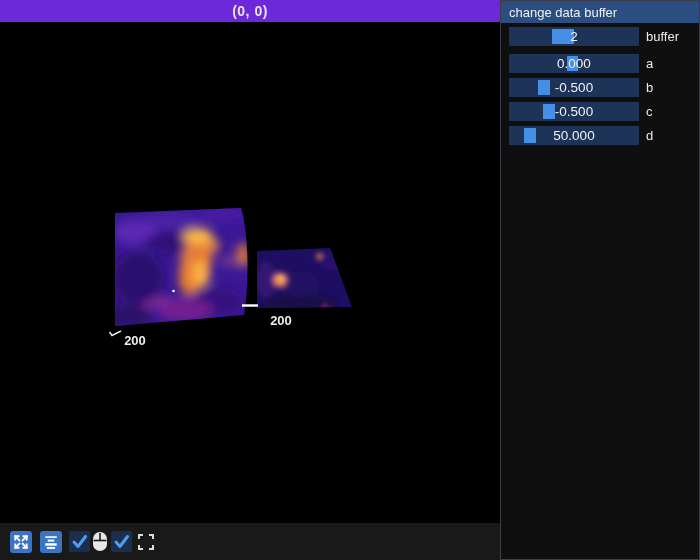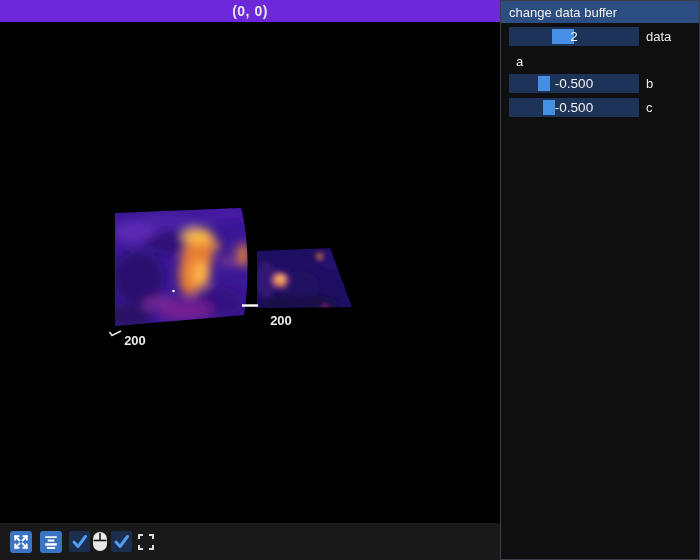--- a/index.html
+++ b/index.html
@@ -171,40 +171,51 @@
     <div class="panel-titlebar">
       <span>change data buffer</span>
     </div>
     <div class="panel-body">
 
       <div class="srow sigma">
         <div class="track">
           <div class="grab" style="width: 22px; left: 43px;"></div>
           <div class="tval">2</div>
         </div>
-        <span class="slabel">data</span>
-      </div>
-
-
-      <div class="srow">
+        <span class="slabel">buffer</span>
+      </div>
+
+
+      <div class="srow">
+        <div class="track">
+          <div class="grab" style="width: 11px; left: 58px;"></div>
+          <div class="tval">0.000</div>
+        </div>
         <span class="slabel">a</span>
       </div>
 
       <div class="srow">
         <div class="track">
           <div class="grab" style="width: 12px; left: 29px;"></div>
           <div class="tval">-0.500</div>
         </div>
         <span class="slabel">b</span>
       </div>
 
       <div class="srow">
         <div class="track">
           <div class="grab" style="width: 12px; left: 34px;"></div>
           <div class="tval">-0.500</div>
         </div>
         <span class="slabel">c</span>
       </div>
 
+      <div class="srow">
+        <div class="track">
+          <div class="grab" style="width: 12px; left: 15px;"></div>
+          <div class="tval">50.000</div>
+        </div>
+        <span class="slabel">d</span>
+      </div>
 
     </div>
   </div>
 </div>
 
 </body></html>

